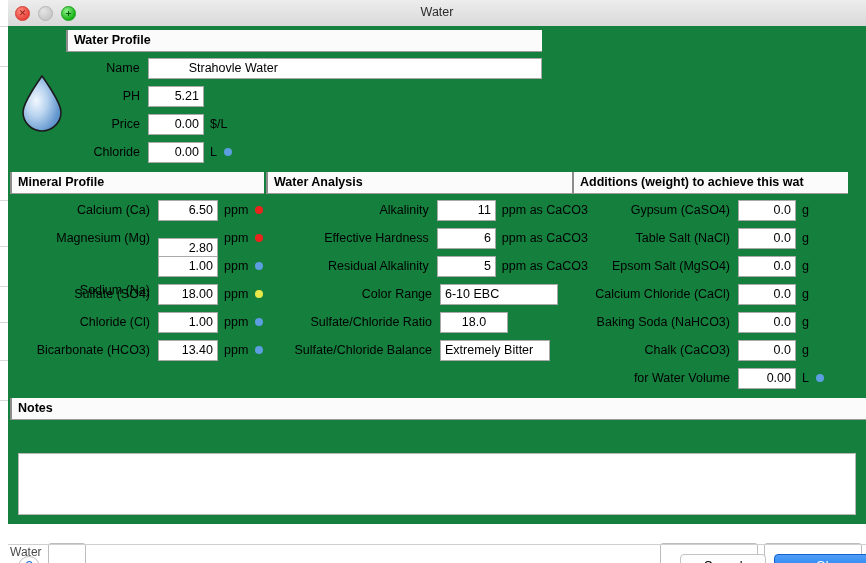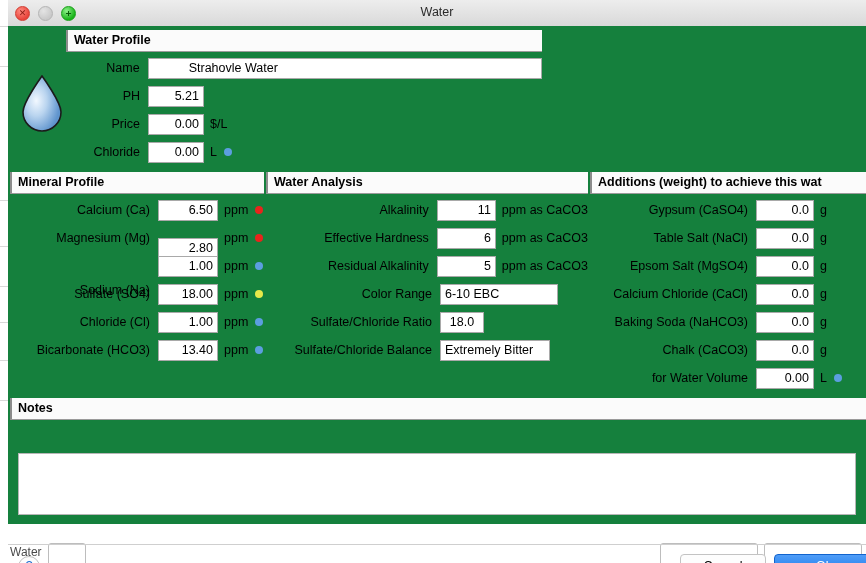--- a/index.html
+++ b/index.html
@@ -213,30 +213,30 @@
             <div class="lbl" style="width: 166px;">Residual Alkalinity</div>
             <div class="fld num" style="width: 60px;">5</div>
             <div class="unit">ppm as CaCO3</div>
           </div>
           <div class="row">
             <div class="lbl" style="width: 166px;">Color Range</div>
             <div class="fld txt" style="width: 118px;">6-10 EBC</div>
           </div>
           <div class="row">
             <div class="lbl" style="width: 166px;">Sulfate/Chloride Ratio</div>
-            <div class="fld num" style="text-align: center; width: 44px;">18.0</div>
+            <div class="fld num" style="text-align: center; width: 68px;">18.0</div>
           </div>
           <div class="row">
             <div class="lbl" style="width: 166px;">Sulfate/Chloride Balance</div>
             <div class="fld txt" style="width: 110px;">Extremely Bitter</div>
           </div>
         </div>
     </div>
 
-    <div class="group" style="left:582px;top:146px;width:276px;overflow:hidden;">
+    <div class="group" style="left:564px;top:146px;width:276px;overflow:hidden;">
       <div class="group-head">Additions (weight) to achieve this wat</div>
       <div id="ad-rows">
           <div class="row">
             <div class="lbl" style="width: 158px;">Gypsum (CaSO4)</div>
             <div class="fld num" style="width: 58px;">0.0</div>
             <div class="unit">g</div>
           </div>
           <div class="row">
             <div class="lbl" style="width: 158px;">Table Salt (NaCl)</div>
             <div class="fld num" style="width: 58px;">0.0</div>

